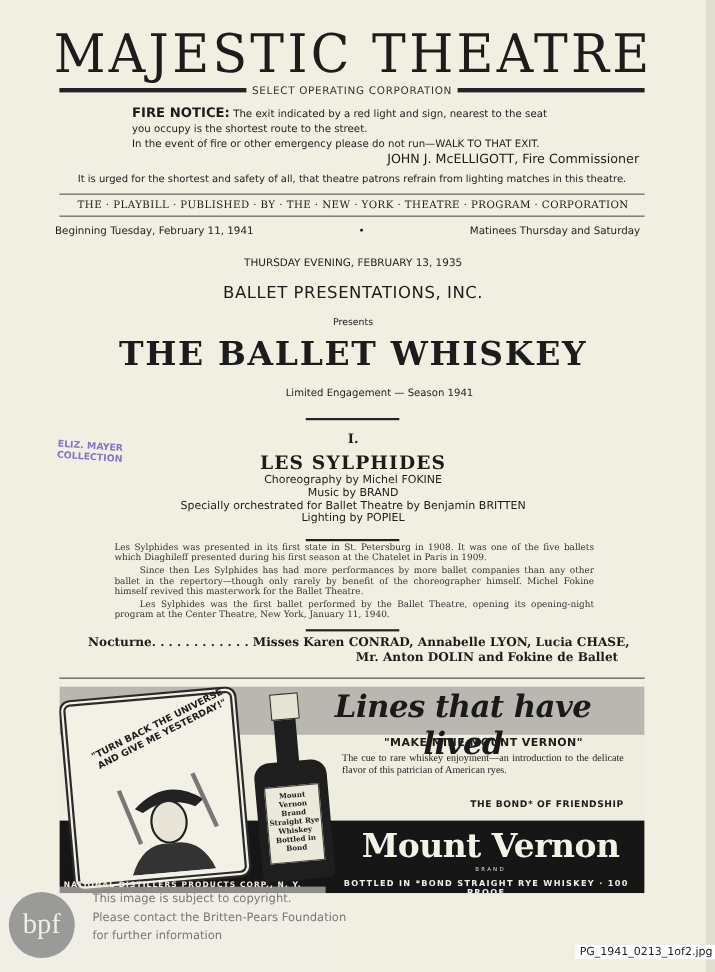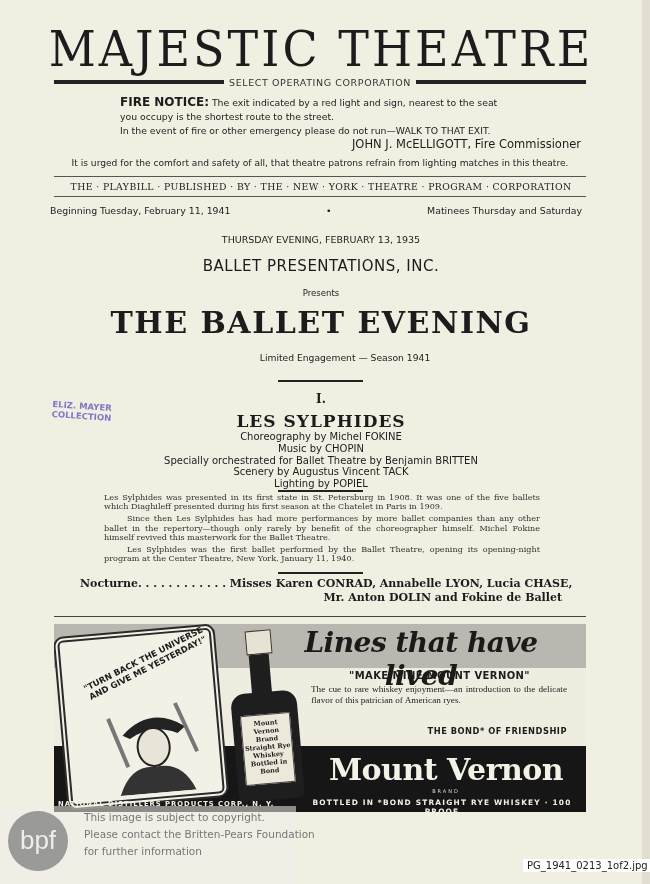--- a/index.html
+++ b/index.html
@@ -48,21 +48,21 @@
   .ad .nat{position:absolute;left:4px;top:176px;font-size:6.8px;color:#f2efe4;font-weight:bold;letter-spacing:1px;}
   .ad .frame{position:absolute;left:6px;top:6px;width:150px;height:162px;background:#f3f0e6;border:6px double #2a2a2a;border-radius:10px;transform:rotate(-5deg);}
   .ad .quote{position:absolute;left:14px;top:18px;width:140px;font-size:8.5px;font-weight:bold;line-height:10px;transform:rotate(-22deg);text-align:center;}
   .ad .portrait{position:absolute;left:40px;top:60px;width:90px;height:98px;}
   .ad .bottle{position:absolute;left:176px;top:6px;width:72px;height:172px;transform:rotate(-5deg);}
   .ad .bottle .neck{position:absolute;left:24px;top:0;width:20px;height:70px;background:#1e1e1e;border-radius:4px 4px 0 0;}
   .ad .bottle .cap{position:absolute;left:22px;top:0;width:24px;height:22px;background:#e6e2d4;border:1px solid #333;}
   .ad .bottle .body{position:absolute;left:2px;top:62px;width:66px;height:108px;background:#1e1e1e;border-radius:14px 14px 6px 6px;}
   .ad .bottle .label{position:absolute;left:10px;top:84px;width:50px;height:70px;background:#ece8da;border:1px solid #444;font-family:"DejaVu Serif",serif;font-size:6.5px;line-height:8px;text-align:center;font-weight:bold;padding-top:4px;box-sizing:border-box;}
   .bpf{left:0;top:806px;width:296px;height:78px;background:rgba(240,238,232,0.55);}
-  .bpf-logo{left:8px;top:811px;width:60px;height:60px;border-radius:50%;background:#9a9a98;color:#eeeeea;font-family:Liberation Sans, sans-serif;font-size:26px;text-align:center;line-height:58px;}
+  .bpf-logo{left:8px;top:811px;width:60px;height:60px;border-radius:50%;background:#9a9a98;color:#eeeeea;font-family:Liberation Serif, serif;font-size:26px;text-align:center;line-height:58px;}
   .bpf-text{left:84px;top:809px;font-size:10.5px;line-height:17px;color:#777;}
   .bpf-text .link{text-decoration:underline;color:#666;margin-top:34px;}
   .filename{left:523px;top:859px;background:#fff;font-size:10px;padding:1px 4px;color:#222;}
 </style>
 </head>
 <body>
 
 <div class="page"></div>
 <div class="edge"></div>
 
@@ -72,52 +72,51 @@
   <span class="txt">SELECT OPERATING CORPORATION</span>
   <span class="bar"></span>
 </div>
 
 <div class="abs fire">
   <div><span class="hd">FIRE NOTICE:</span><span> The exit indicated by a red light and sign, nearest to the seat</span></div>
   <div>you occupy is the shortest route to the street.</div>
   <div>In the event of fire or other emergency please do not run—WALK TO THAT EXIT.</div>
 </div>
 <div class="abs commish">JOHN J. McELLIGOTT, Fire Commissioner</div>
-<div class="abs urge">It is urged for the comfort and safety of all, that theatre patrons refrain from lighting matches in this theatre.</div>
+<div class="abs urge">It is urged for the shortest and safety of all, that theatre patrons refrain from lighting matches in this theatre.</div>
 
 <div class="hr" style="left:54px;top:176px;width:532px;"></div>
 <div class="abs center playbill">THE · PLAYBILL · PUBLISHED · BY · THE · NEW · YORK · THEATRE · PROGRAM · CORPORATION</div>
 <div class="hr" style="left:54px;top:196px;width:532px;"></div>
 
 <div class="abs datesrow">
   <span>Beginning Tuesday, February 11, 1941</span>
   <span>•</span>
   <span>Matinees Thursday and Saturday</span>
 </div>
 
 <div class="abs center thursday">THURSDAY EVENING, FEBRUARY 13, 1935</div>
 <div class="abs center bpinc">BALLET PRESENTATIONS, INC.</div>
 <div class="abs center presents">Presents</div>
-<div class="abs center title">THE BALLET EVENING</div>
+<div class="abs center title">THE BALLET WHISKEY</div>
 <div class="abs center limited">Limited Engagement — Season 1941</div>
 
 <div class="rule" style="top:380px;"></div>
 <div class="abs center roman">I.</div>
 
 <div class="abs stamp">
   <div>ELIZ. MAYER</div>
   <div>COLLECTION</div>
 </div>
 
 <div class="abs center ballet">LES SYLPHIDES</div>
 <div class="abs center credits">
   <div>Choreography by Michel FOKINE</div>
-  <div>Music by CHOPIN</div>
+  <div>Music by BRAND</div>
   <div>Specially orchestrated for Ballet Theatre by Benjamin BRITTEN</div>
-  <div>Scenery by Augustus Vincent TACK</div>
   <div>Lighting by POPIEL</div>
 </div>
 <div class="rule" style="top:490px;"></div>
 
 <div class="abs para">
   <p>Les Sylphides was presented in its first state in St. Petersburg in 1908. It was one of the five ballets which Diaghileff presented during his first season at the Chatelet in Paris in 1909.</p>
   <p class="ind">Since then Les Sylphides has had more performances by more ballet companies than any other ballet in the repertory—though only rarely by benefit of the choreographer himself. Michel Fokine himself revived this masterwork for the Ballet Theatre.</p>
   <p class="ind">Les Sylphides was the first ballet performed by the Ballet Theatre, opening its opening-night program at the Center Theatre, New York, January 11, 1940.</p>
 </div>
 <div class="rule" style="top:572px;"></div>

